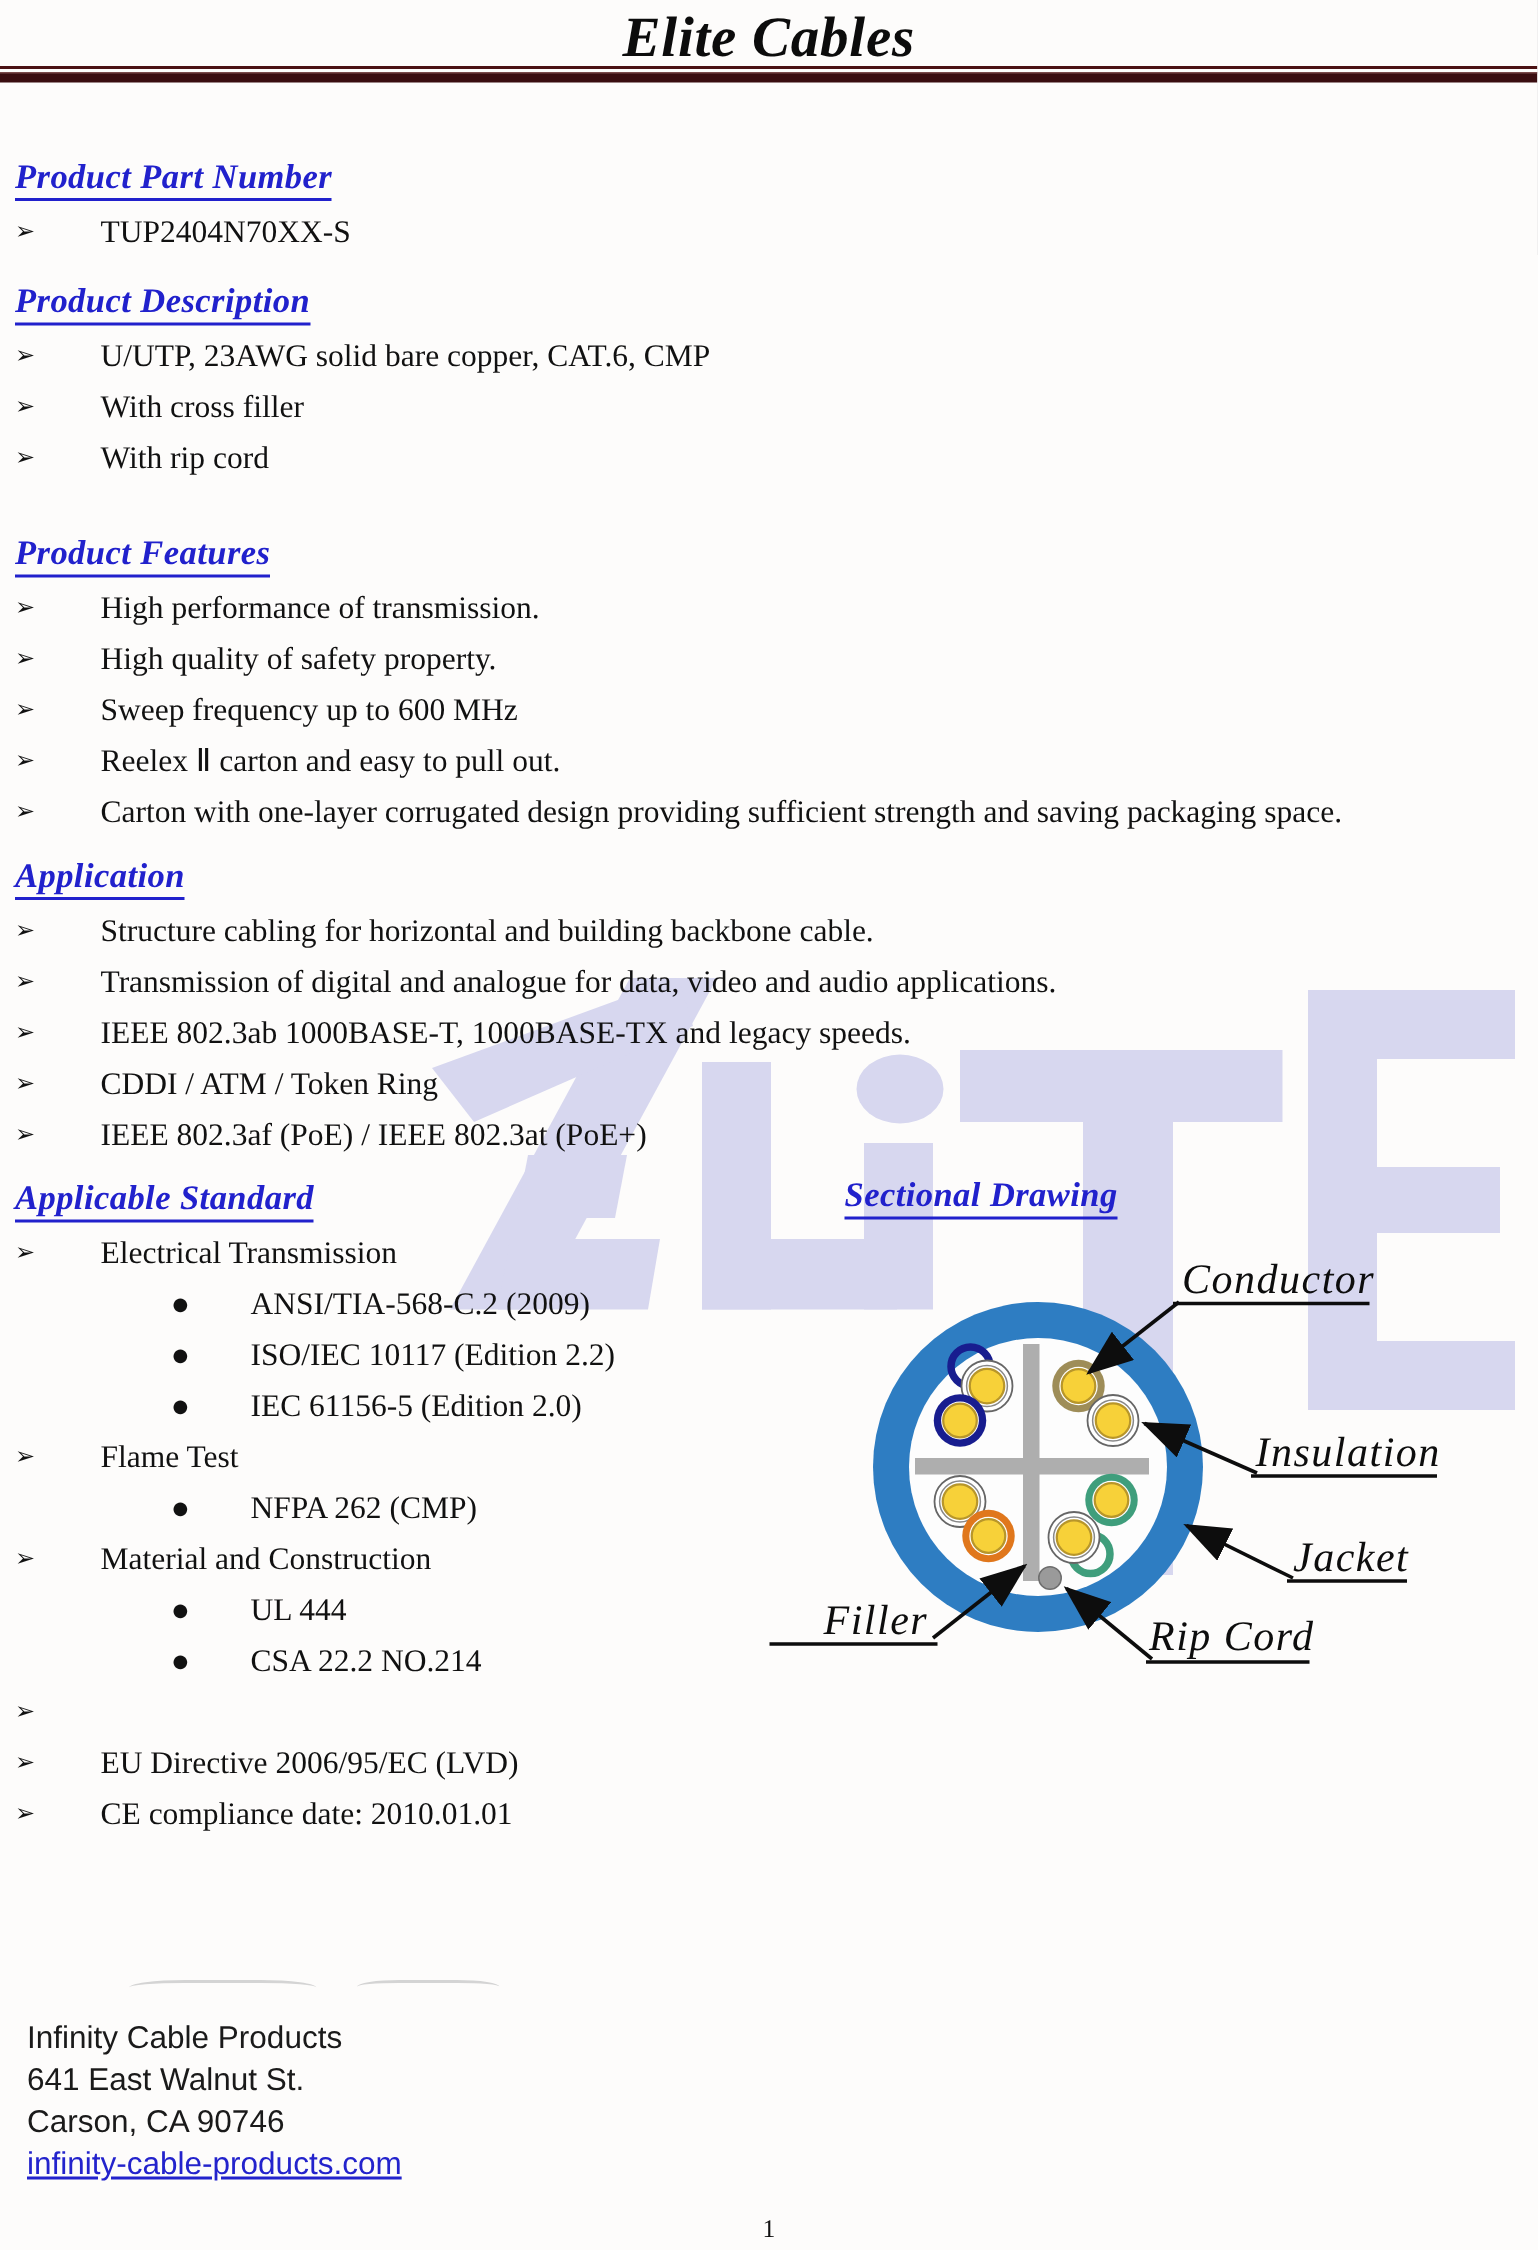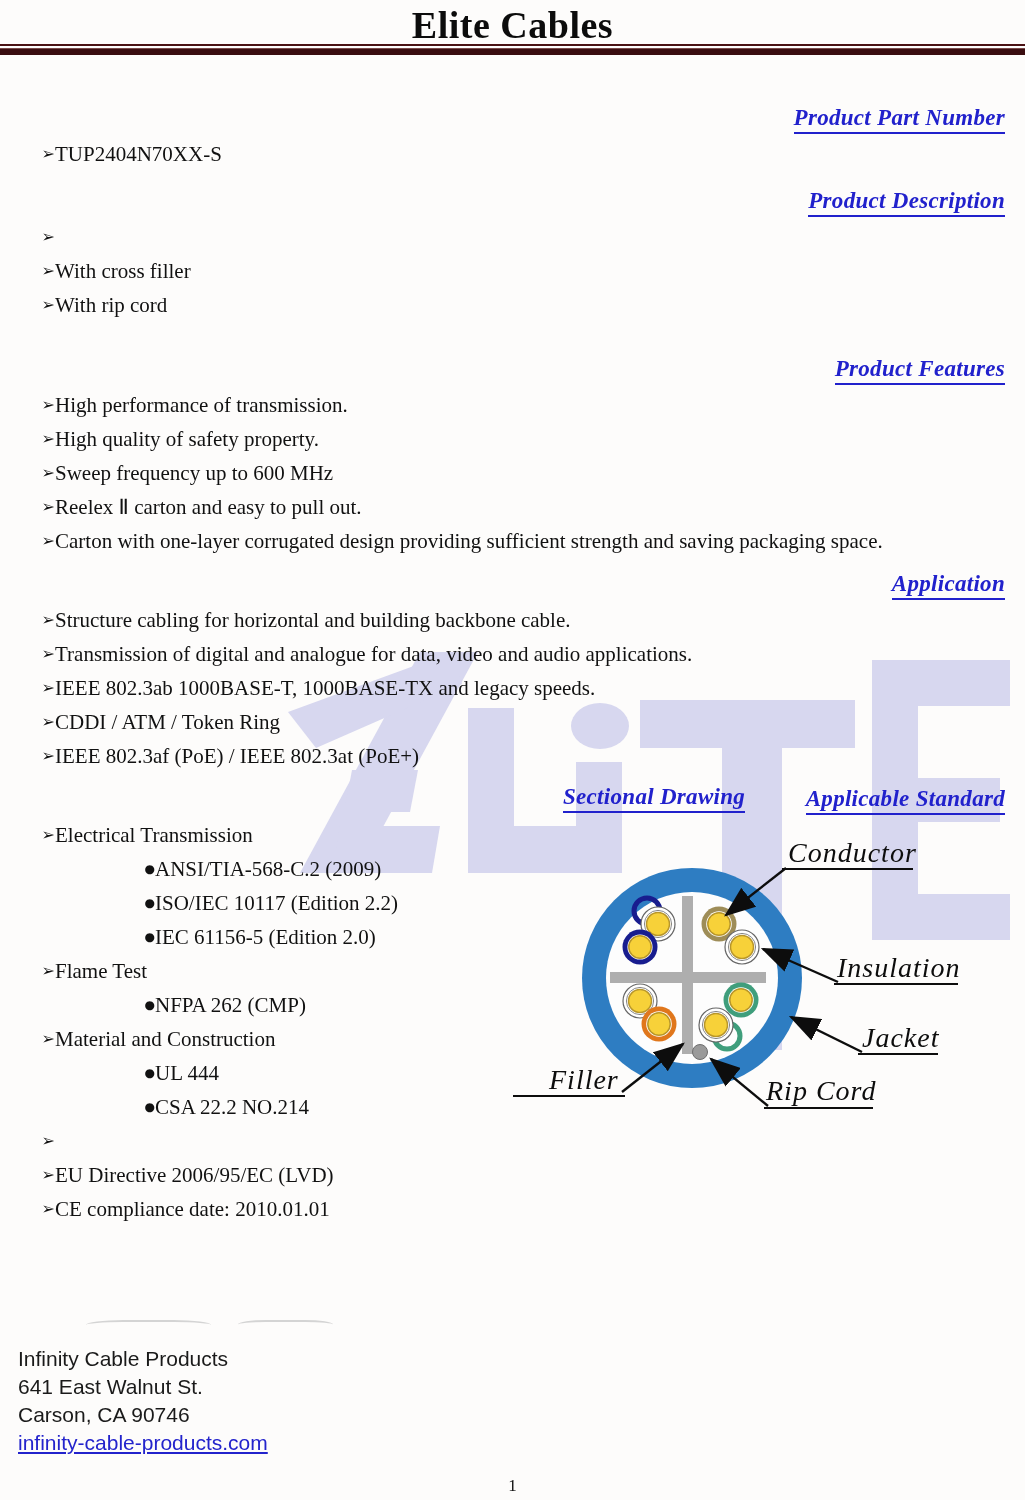--- a/index.html
+++ b/index.html
@@ -12,47 +12,48 @@
     font-family:"Liberation Serif", serif;
     color:#111;
   }
   
   .title{
     position:absolute;top:3px;left:0;width:100%;
     text-align:center;
     font-size:38px;font-weight:bold;
     letter-spacing:.5px;
     color:#0c0c0c;
+    font-style:italic;
   }
   .rule-thin{position:absolute;top:44px;left:0;width:100%;height:2px;background:#4a1113;}
   .rule-thick{position:absolute;top:48px;left:0;width:100%;height:6px;background:#3a0d10;border-top:1px solid #7a4a4a;}
   
   .watermark{position:absolute;left:0;top:0;z-index:1;}
   .wm{fill:#d7d7ef;}
   
-  .section{position:absolute;left:10px;width:995px;z-index:3;text-align:right;}
+  .section{position:absolute;left:10px;width:995px;z-index:3;}
   .s0{top:105px}.s1{top:188px}.s2{top:356px}.s3{top:571px}.s4{top:786px}
   .heading-row{height:32px;}
   .heading{
     display:inline-block;
     font-size:23px;font-weight:bold;font-style:italic;
     color:#2121cc;
     border-bottom:2px solid #2121cc;
     padding-bottom:1px;
     letter-spacing:.3px;
   }
   .item{display:flex;align-items:center;height:34px;padding-left:0px;font-size:21px;}
   .item .bullet{
     width:45px;flex:0 0 45px;
     font-family:"DejaVu Sans", sans-serif;
     font-size:16px;line-height:1;color:#111;
   }
   .item.sub{padding-left:105px;}
   .item.sub .bullet{width:40px;flex:0 0 40px;font-size:12px;}
-  .item .txt{white-space:nowrap;}
+  .item .txt{white-space:nowrap;margin-left:12px;}
   
   .drawing-heading{
     position:absolute;left:563px;top:784px;z-index:3;
   }
   .drawing-svg{position:absolute;left:495px;top:832px;z-index:2;}
   .lbl{font-family:"Liberation Serif", serif;font-style:italic;font-size:28px;fill:#0d0d0d;letter-spacing:1px;}
   .ann{stroke:#0d0d0d;stroke-width:2.4px;fill:none;}
   .ul{stroke:#0d0d0d;stroke-width:2.2px;}
   
   .faint-mark{position:absolute;z-index:2;border-top:2px solid #d4d4d4;border-radius:60%/100%;}
@@ -111,20 +112,21 @@
   </div>
     </div>
 
     <div class="section s1">
       <div class="heading-row">
         <span class="heading">Product Description</span>
       </div>
       <div class="items">
     <div class="item">
       <span class="bullet">➢</span>
+      <span class="txt">U/UTP, 23AWG solid bare copper, CAT.6, CMP</span>
     </div>
 
     <div class="item">
       <span class="bullet">➢</span>
       <span class="txt">With cross filler</span>
     </div>
 
     <div class="item">
       <span class="bullet">➢</span>
       <span class="txt">With rip cord</span>

